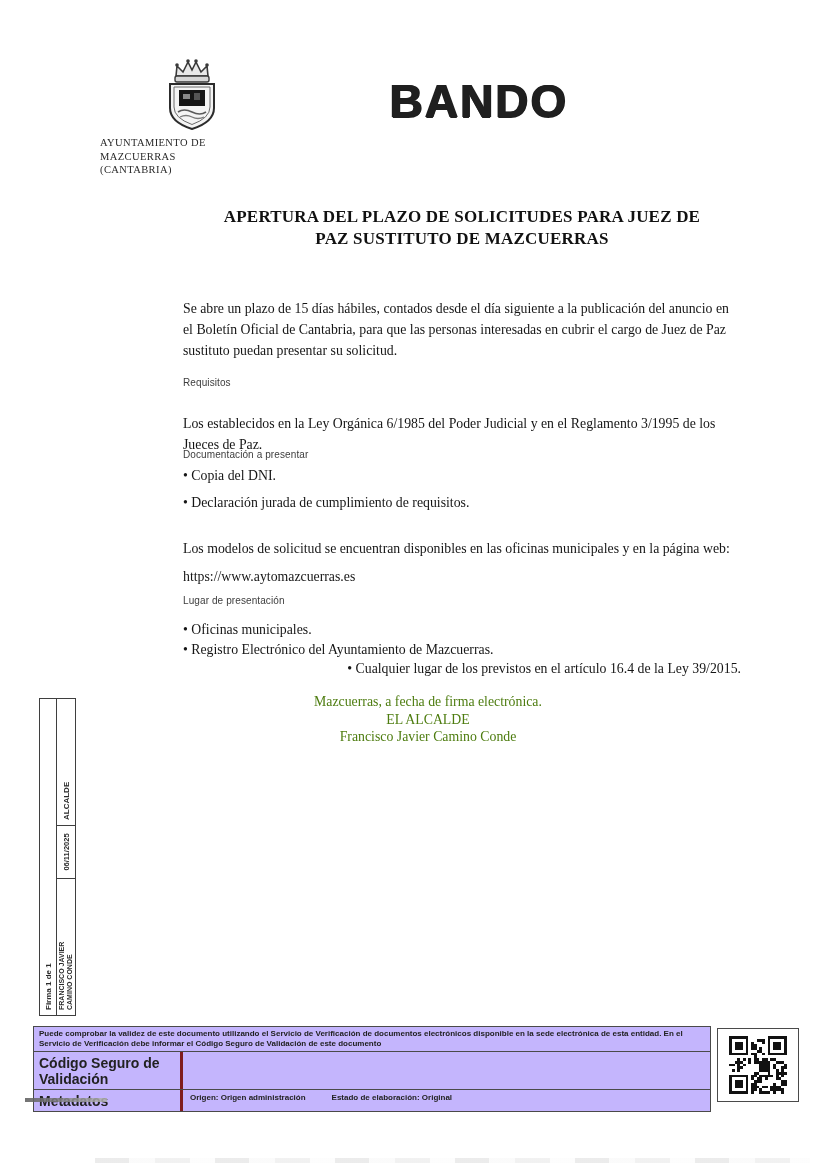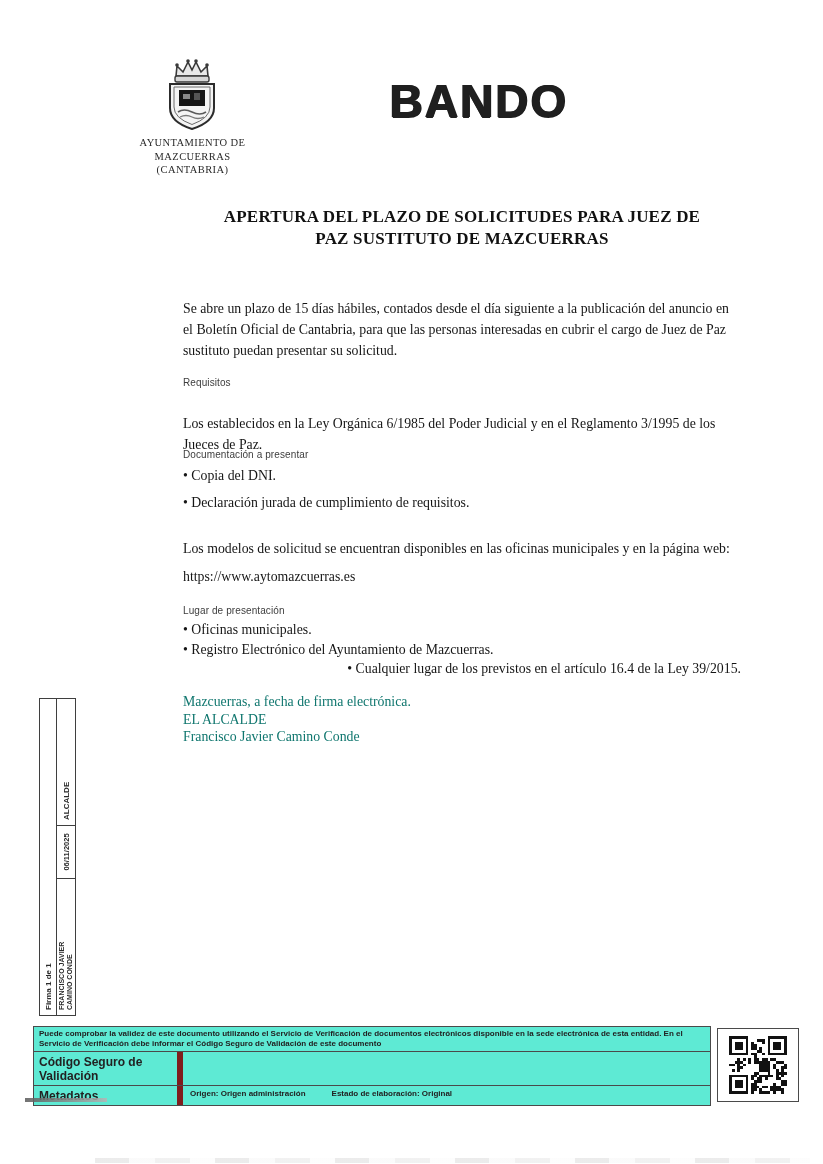--- a/index.html
+++ b/index.html
@@ -4,21 +4,21 @@
 <style>
   html,body{margin:0;padding:0;}
   body{
     width:823px;height:1164px;position:relative;background:#ffffff;
     font-family:"Liberation Serif",serif;color:#1c1c1c;overflow:hidden;
   }
   .abs{position:absolute;}
 
   
   .crest{left:150px;top:56px;width:84px;height:80px;}
-  .org-lines{left:100px;top:136px;width:185px;text-align:center;
+  .org-lines{left:100px;top:136px;width:185px;text-align:left;
     font-size:10.5px;line-height:13.5px;letter-spacing:.4px;color:#2a2a2a;}
   .bando{left:348px;top:74px;width:262px;text-align:center;
     font-family:"Liberation Sans",sans-serif;font-weight:bold;font-size:46px;
     letter-spacing:2px;color:#1f1f1f;
     text-shadow:.8px 0 0 #1f1f1f,-.8px 0 0 #1f1f1f,0 .6px 0 #1f1f1f;}
 
   
   .content{left:183px;top:206px;width:558px;}
   .doc-title{left:0;top:0;width:558px;text-align:center;font-weight:bold;
     font-size:17px;line-height:22px;color:#111;letter-spacing:.2px;}
@@ -27,53 +27,53 @@
     color:#3d3d3d;letter-spacing:.1px;}
   .bullet::before{content:"• ";}
   .p-intro{left:0;top:78px;width:558px;}
   .lbl-req{left:0;top:171px;}
   .p-req{left:0;top:193px;width:558px;}
   .lbl-doc{left:0;top:243px;}
   .b-doc1{left:0;top:259px;width:558px;}
   .b-doc2{left:0;top:286px;width:558px;}
   .p-mod{left:0;top:318px;width:558px;}
   .p-url{left:0;top:360px;width:558px;}
-  .lbl-lugar{left:0;top:399px;}
+  .lbl-lugar{left:0;top:389px;}
   .b-lug1{left:0;top:413px;width:558px;}
   .b-lug2{left:0;top:433px;width:558px;}
   .b-lug3{left:0;top:452px;width:558px;text-align:right;}
-  .closing{left:0;top:487px;width:490px;
-    font-size:13.8px;line-height:17.5px;color:#0f766e;}
+  .closing{left:0;top:487px;width:490px;text-align:center;
+    font-size:13.8px;line-height:17.5px;color:#4d7c0f;}
 
   
   .sig-rot{left:39px;top:1016px;width:318px;height:37px;
     transform:rotate(-90deg);transform-origin:0 0;
     border:1.3px solid #3f3f3f;box-sizing:border-box;
     display:flex;flex-direction:column;background:#fff;
     font-family:"Liberation Sans",sans-serif;color:#2b2b2b;}
   .sig-row1{height:16px;border-bottom:1px solid #3f3f3f;display:flex;
     align-items:center;padding-left:5px;font-size:8px;font-weight:bold;}
   .sig-row2{flex:1;display:flex;}
   .sig-name{width:137px;border-right:1px solid #3f3f3f;box-sizing:border-box;
     padding:1px 0 0 5px;font-size:7px;font-weight:bold;line-height:8px;}
   .sig-date{width:53px;border-right:1px solid #3f3f3f;box-sizing:border-box;
     display:flex;align-items:center;justify-content:center;
     font-size:7.5px;font-weight:bold;}
   .sig-role{flex:1;display:flex;align-items:center;padding-left:5px;
     font-size:8px;font-weight:bold;}
 
   
   .val-table{left:33px;top:1026px;width:678px;border:1px solid #4a4a4a;
-    box-sizing:border-box;background:#5eead4;
+    box-sizing:border-box;background:#c4b5fd;
     font-family:"Liberation Sans",sans-serif;color:#222;}
   .val-notice{padding:2px 5px 3px 5px;font-size:8px;font-weight:bold;
     line-height:9.5px;}
   .val-row{display:flex;border-top:1px solid #4a4a4a;min-height:16px;}
-  .val-label{width:149px;border-right:6px solid #7f1d1d;box-sizing:border-box;
-    padding:3px 4px 2px 5px;font-size:12px;font-weight:bold;}
+  .val-label{width:149px;border-right:3px solid #7f1d1d;box-sizing:border-box;
+    padding:3px 4px 2px 5px;font-size:14px;font-weight:bold;}
   .val-value{flex:1;padding:3px 4px 2px 7px;font-size:8px;font-weight:bold;}
   .val-url{font-weight:normal;font-style:italic;color:#666;}
   .val-meta-gap{display:inline-block;width:26px;}
 
   
   .qr-box{left:717px;top:1028px;width:82px;height:74px;
     border:1.5px solid #4a4a4a;box-sizing:border-box;background:#fff;
     display:flex;align-items:center;justify-content:center;}
 
   

